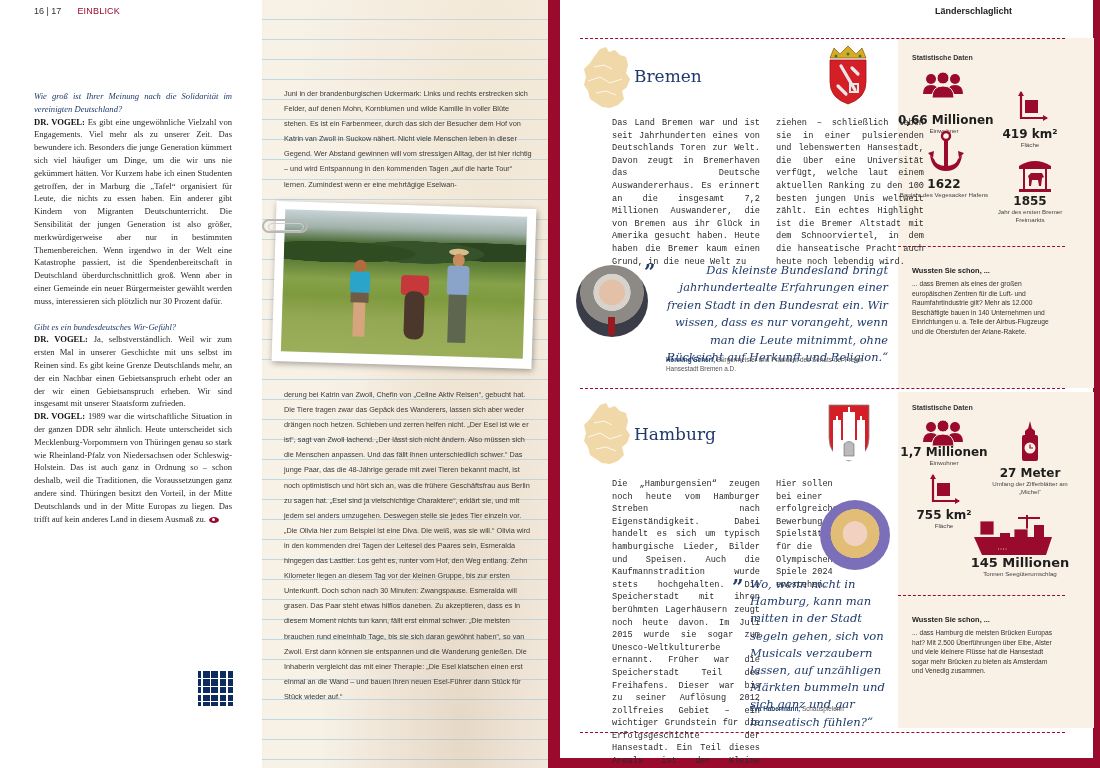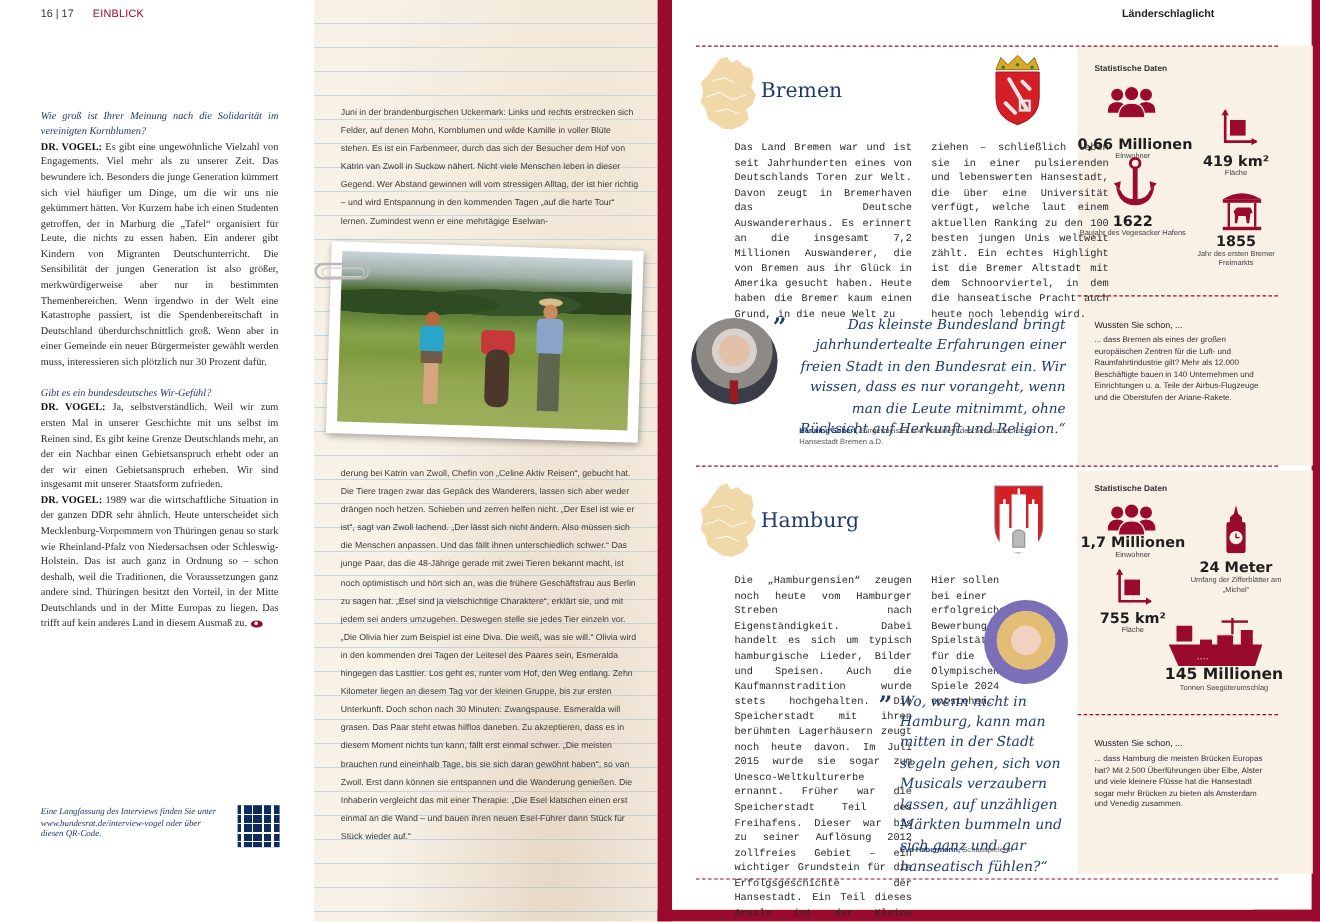--- a/index.html
+++ b/index.html
@@ -79,40 +79,39 @@
   .quote-attr { position: absolute; font-family: "Liberation Sans", sans-serif; font-size: 6.4px; line-height: 9px; color: #555; }
   .quote-attr b { color: #1f3a6b; }
 
   .stat-title { position: absolute; font-family: "Liberation Sans", sans-serif; font-weight: bold; font-size: 7px; color: #333; }
   .stat { position: absolute; text-align: center; font-family: "DejaVu Sans", sans-serif; }
   .stat .num { font-weight: bold; font-size: 12px; color: #1e1e1e; white-space: nowrap; }
   .stat .lbl { font-family: "Liberation Sans", sans-serif; font-size: 6.2px; line-height: 7.8px; color: #444; }
   .icon { position: absolute; }
   .icon svg { width: 100%; height: 100%; display: block; }
 
-  .didyou-title { position: absolute; font-family: "Liberation Sans", sans-serif; font-weight: normal; font-size: 7.4px; color: #222; }
+  .didyou-title { position: absolute; font-family: "Liberation Sans", sans-serif; font-weight: bold; font-size: 7.4px; color: #222; }
   .didyou-text { position: absolute; font-family: "Liberation Sans", sans-serif; font-size: 6.7px; line-height: 9.6px; color: #333; }
 </style>
 </head>
 <body>
 
 <div class="page-left">
   <div class="folio">
     <span>16 | 17</span><span class="sect">EINBLICK</span>
   </div>
 
   <div class="interview">
-    <p class="q">Wie groß ist Ihrer Meinung nach die Solidarität im vereinigten Kornblumen?</p>
+    <p class="q">Wie groß ist Ihrer Meinung nach die Solidarität im vereinigten Deutschland?</p>
     <p class="a"><b>DR. VOGEL:</b> <span>Es gibt eine ungewöhnliche Vielzahl von Engagements. Viel mehr als zu unserer Zeit. Das bewundere ich. Besonders die junge Generation kümmert sich viel häufiger um Dinge, um die wir uns nie gekümmert hätten. Vor Kurzem habe ich einen Studenten getroffen, der in Marburg die „Tafel“ organisiert für Leute, die nichts zu essen haben. Ein anderer gibt Kindern von Migranten Deutschunterricht. Die Sensibilität der jungen Generation ist also größer, merkwürdigerweise aber nur in bestimmten Themenbereichen. Wenn irgendwo in der Welt eine Katastrophe passiert, ist die Spendenbereitschaft in Deutschland überdurchschnittlich groß. Wenn aber in einer Gemeinde ein neuer Bürgermeister gewählt werden muss, interessieren sich plötzlich nur 30 Prozent dafür.</span></p>
     <p class="q">Gibt es ein bundesdeutsches Wir-Gefühl?</p>
     <p class="a"><b>DR. VOGEL:</b> <span>Ja, selbstverständlich. Weil wir zum ersten Mal in unserer Geschichte mit uns selbst im Reinen sind. Es gibt keine Grenze Deutschlands mehr, an der ein Nachbar einen Gebietsanspruch erhebt oder an der wir einen Gebietsanspruch erheben. Wir sind insgesamt mit unserer Staatsform zufrieden.</span></p>
     <p class="a"><b>DR. VOGEL:</b> <span>1989 war die wirtschaftliche Situation in der ganzen DDR sehr ähnlich. Heute unterscheidet sich Mecklenburg-Vorpommern von Thüringen genau so stark wie Rheinland-Pfalz von Niedersachsen oder Schleswig-Holstein. Das ist auch ganz in Ordnung so – schon deshalb, weil die Traditionen, die Voraussetzungen ganz andere sind. Thüringen besitzt den Vorteil, in der Mitte Deutschlands und in der Mitte Europas zu liegen. Das trifft auf kein anderes Land in diesem Ausmaß zu.</span><span class="endmark"></span></p>
   </div>
 
-  <div class="longform">Eine Langfassung des Interviews finden Sie unter www.bundesrat.de/interview-vogel oder über diesen QR-Code.</div>
   <div class="qr"></div>
 </div>
 
 <div class="page-mid">
   <div class="mid-body top">Juni in der brandenburgischen Uckermark: Links und rechts erstrecken sich Felder, auf denen Mohn, Kornblumen und wilde Kamille in voller Blüte stehen. Es ist ein Farbenmeer, durch das sich der Besucher dem Hof von Katrin van Zwoll in Suckow nähert. Nicht viele Menschen leben in dieser Gegend. Wer Abstand gewinnen will vom stressigen Alltag, der ist hier richtig – und wird Entspannung in den kommenden Tagen „auf die harte Tour“ lernen. Zumindest wenn er eine mehrtägige Eselwan-</div>
 
   <div class="photo">
     <div class="photo-inner">
       <div class="trees"></div>
       <div class="person-a">
@@ -290,21 +289,21 @@
   <div class="icon" style="left:460px; top:421px; width:20px; height:40px;">
     <svg viewBox="0 0 20 40">
         <path d="M10 0 L12 8 L8 8 Z" fill="#9a0a2c"></path>
         <path d="M5 10 Q10 4 15 10 L15 14 L5 14 Z" fill="#9a0a2c"></path>
         <rect x="2" y="14" width="16" height="26" rx="2" fill="#9a0a2c"></rect>
         <circle cx="10" cy="27" r="5.5" fill="#f9f0e6"></circle>
         <path d="M10 23.5 V27 H13" stroke="#9a0a2c" stroke-width="1.2" fill="none"></path>
       </svg>
   </div>
   <div class="stat" style="left:425px; top:466px; width:90px;">
-    <div class="num">24 Meter</div>
+    <div class="num">27 Meter</div>
     <div class="lbl">Umfang der Zifferblätter am „Michel“</div>
   </div>
 
   <div class="icon" style="left:369px; top:473px; width:32px; height:32px;">
     <svg viewBox="0 0 32 32">
         <path d="M4 2 L4 28 L30 28" stroke="#9a0a2c" stroke-width="2.2" fill="none"></path>
         <path d="M1 6 L4 1 L7 6 Z M26 25 L31 28 L26 31 Z" fill="#9a0a2c"></path>
         <rect x="8" y="10" width="13" height="13" fill="#9a0a2c"></rect>
       </svg>
   </div>

